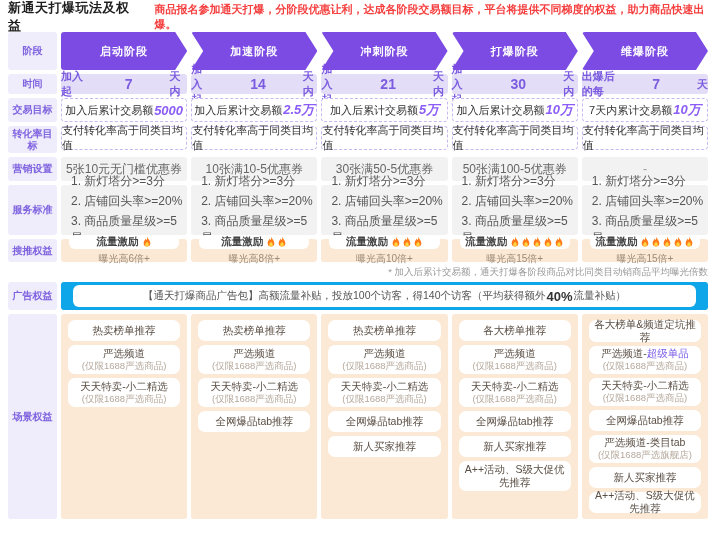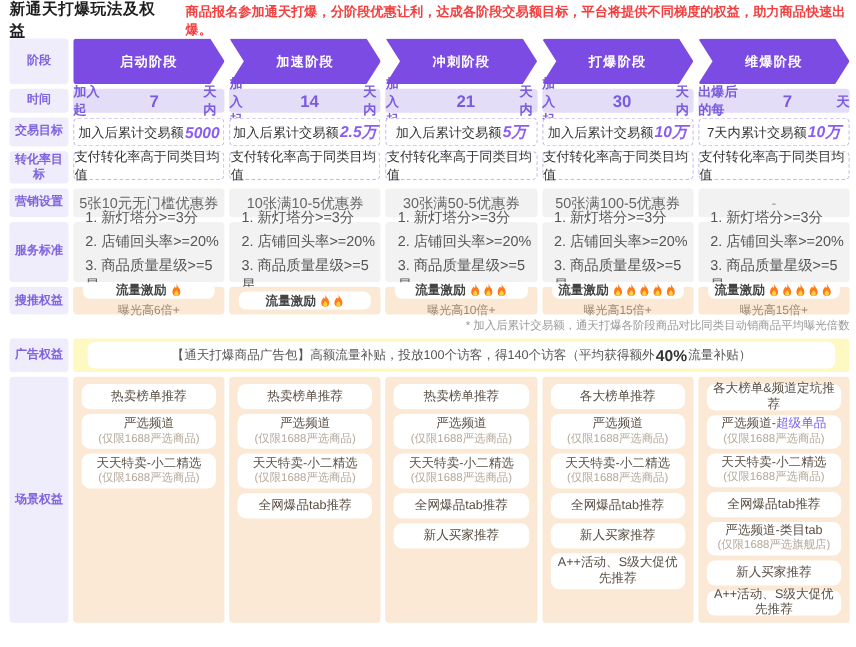--- a/index.html
+++ b/index.html
@@ -61,21 +61,21 @@
     background:#fff; border-radius:6px; height:19px; display:flex; align-items:center; justify-content:center;
     font-size:10.5px; color:#444; font-weight:bold;
   }
   .flames { display:inline-flex; align-items:center; margin-left:2px; }
   .flames svg { width:10px; height:12px; margin-left:1px; }
   .exposure { font-size:10px; color:#9B8A76; text-align:center; }
 
   .note { grid-column:2 / -1; text-align:right; font-size:9.5px; color:#999; height:12px; line-height:12px; }
 
   
-  .ads-band { grid-column:2 / -1; background:#fef9c3; border-radius:3px; height:28px; display:flex; align-items:center; padding:0 12px; }
+  .ads-band { grid-column:2 / -1; background:#0ea5e9; border-radius:3px; height:28px; display:flex; align-items:center; padding:0 12px; }
   .ads-box {
     background:#fff; border-radius:6px; flex:1; height:22px;
     display:flex; align-items:center; justify-content:center; font-size:10.5px; color:#555;
   }
   .ads-pct { font-size:13px; font-weight:bold; color:#333; margin:0 1px; }
 
   
   .scene { height:205px; flex-direction:column; justify-content:flex-start; align-items:stretch; gap:4px; padding:6px 7px; }
   .scene-box {
     background:#fff; border-radius:7px; min-height:21px;
@@ -215,20 +215,21 @@
             <svg viewBox="0 0 12 14" xmlns="http://www.w3.org/2000/svg">
     <path d="M6 0 C6.5 3 10 4.5 10 8.5 A4 4 0 0 1 2 8.5 C2 6 3.5 4.8 4.3 3.2 C4.8 4.2 5.6 4.6 6 4 C6.4 3.2 6 1.5 6 0 Z" fill="#FF7A1A"></path>
     <path d="M6 6.8 C7.2 7.9 8.2 8.7 8.2 10.2 A2.2 2.3 0 0 1 3.8 10.2 C3.8 8.9 5.2 8 6 6.8 Z" fill="#FFD23F"></path>
   </svg>
             <svg viewBox="0 0 12 14" xmlns="http://www.w3.org/2000/svg">
     <path d="M6 0 C6.5 3 10 4.5 10 8.5 A4 4 0 0 1 2 8.5 C2 6 3.5 4.8 4.3 3.2 C4.8 4.2 5.6 4.6 6 4 C6.4 3.2 6 1.5 6 0 Z" fill="#FF7A1A"></path>
     <path d="M6 6.8 C7.2 7.9 8.2 8.7 8.2 10.2 A2.2 2.3 0 0 1 3.8 10.2 C3.8 8.9 5.2 8 6 6.8 Z" fill="#FFD23F"></path>
   </svg>
           </span>
         </div>
+        <div class="exposure">曝光高8倍+</div>
       </div>
     <div class="cell peach search">
         <div class="pill">
           <span>流量激励</span>
           <span class="flames">
             <svg viewBox="0 0 12 14" xmlns="http://www.w3.org/2000/svg">
     <path d="M6 0 C6.5 3 10 4.5 10 8.5 A4 4 0 0 1 2 8.5 C2 6 3.5 4.8 4.3 3.2 C4.8 4.2 5.6 4.6 6 4 C6.4 3.2 6 1.5 6 0 Z" fill="#FF7A1A"></path>
     <path d="M6 6.8 C7.2 7.9 8.2 8.7 8.2 10.2 A2.2 2.3 0 0 1 3.8 10.2 C3.8 8.9 5.2 8 6 6.8 Z" fill="#FFD23F"></path>
   </svg>
             <svg viewBox="0 0 12 14" xmlns="http://www.w3.org/2000/svg">

